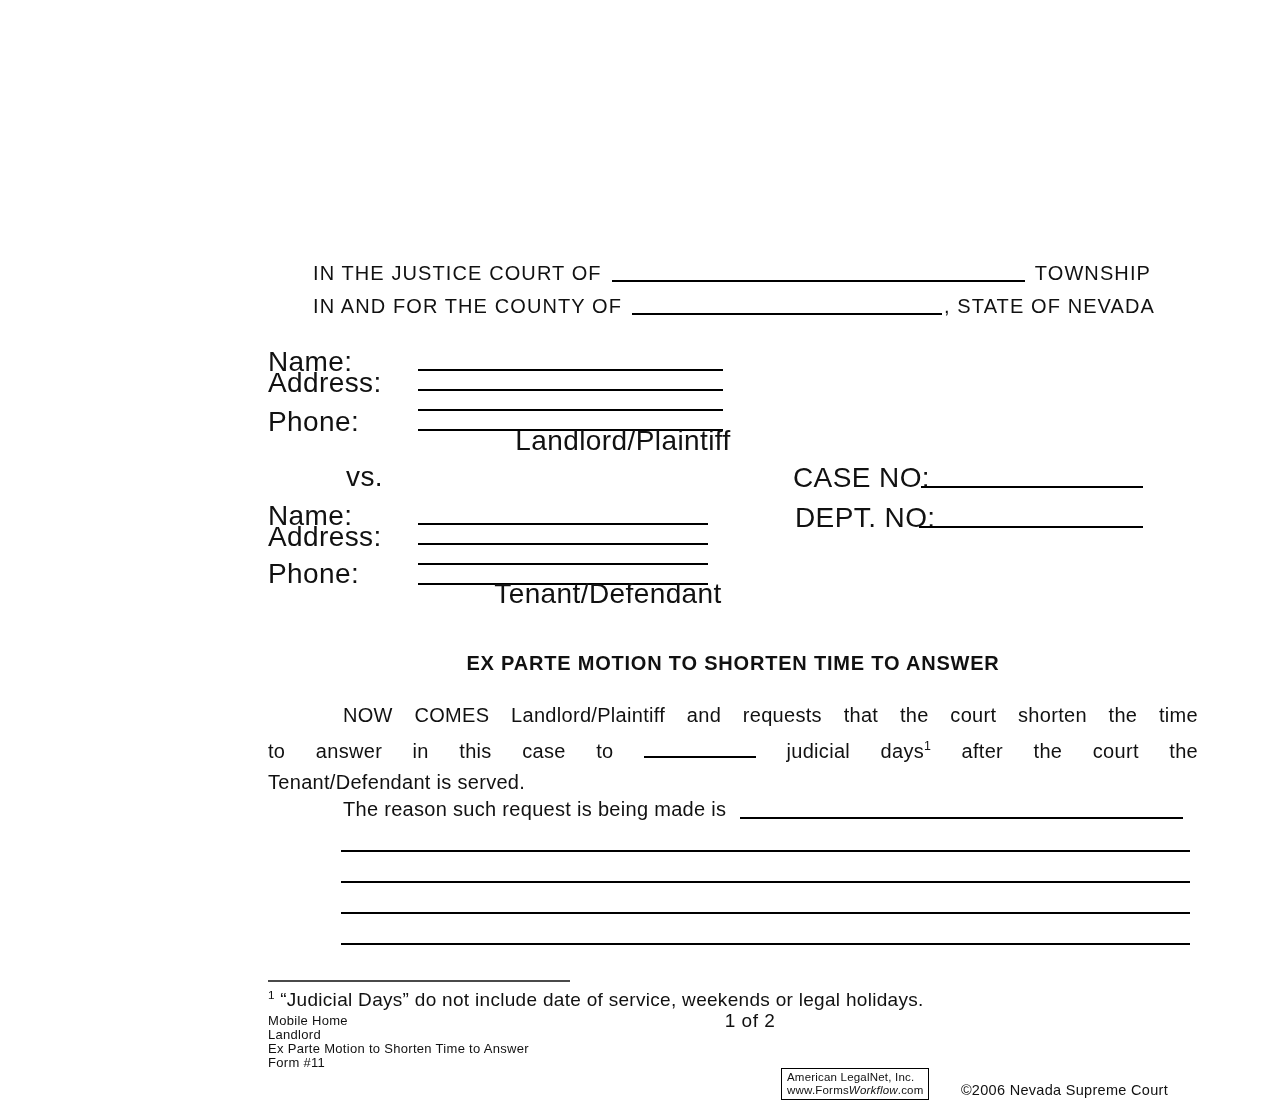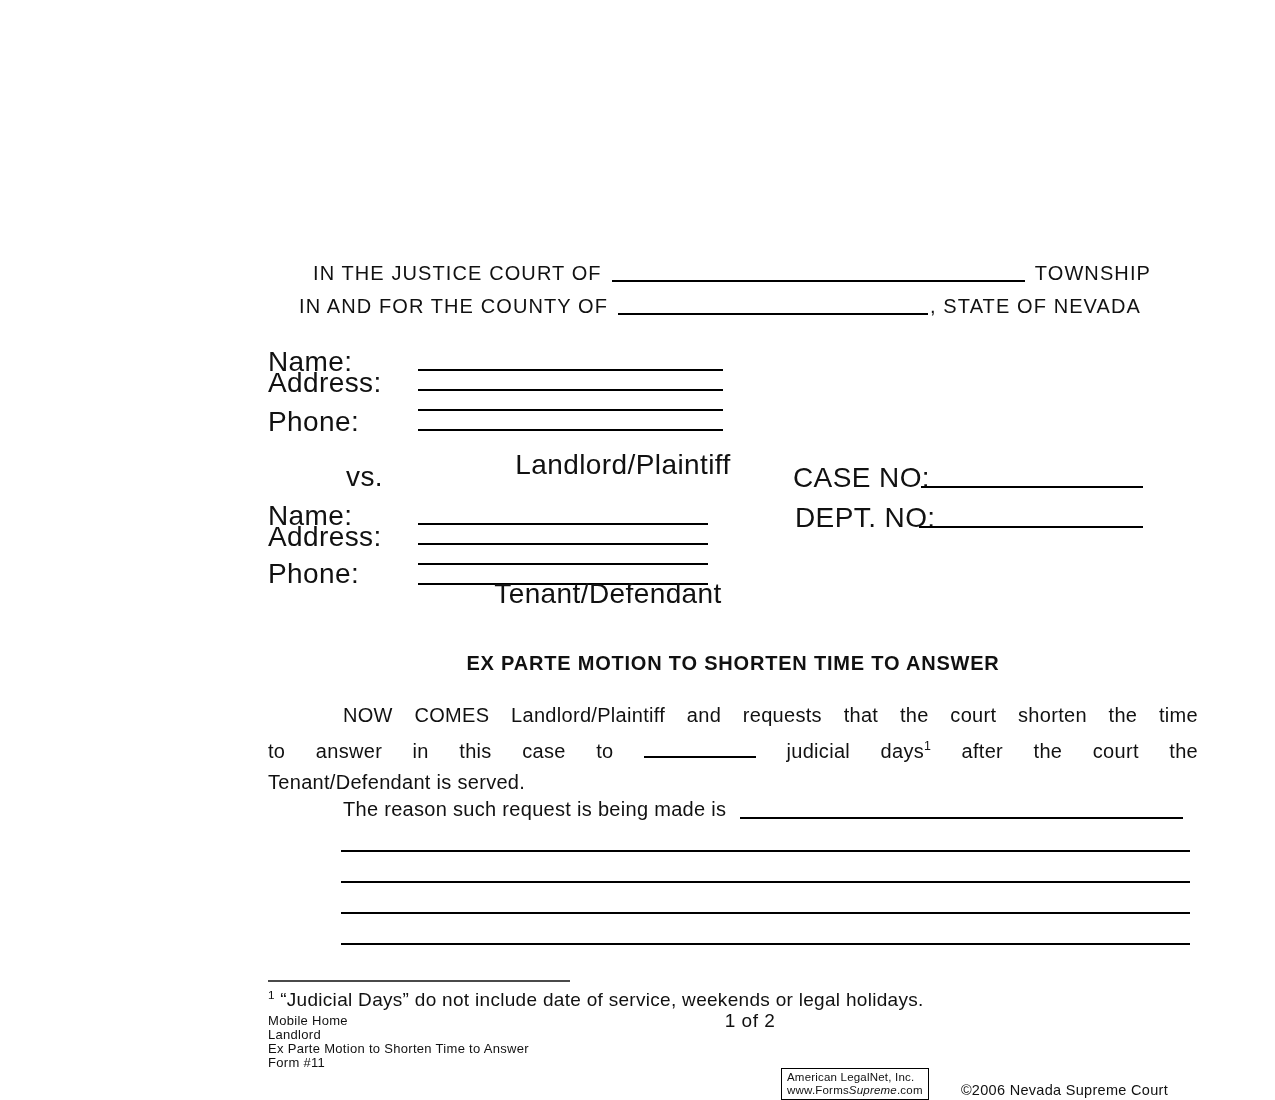--- a/index.html
+++ b/index.html
@@ -106,36 +106,36 @@
 <body>
 
 <div id="page">
 
   <div class="abs hdr-row hdr" style="left:270px; top:262px; width:838px;">
     <span>IN THE JUSTICE COURT OF</span>
     <span class="blank gap-l gap-r"></span>
     <span>TOWNSHIP</span>
   </div>
 
-  <div class="abs hdr-row hdr" style="left:256px; top:295px; width:842px;text-align:center;">
+  <div class="abs hdr-row hdr" style="left:270px; top:295px; width:842px;text-align:center;">
     <span>IN AND FOR THE COUNTY OF</span>
     <span class="blank gap-l gap-r2"></span>
     <span>, STATE OF NEVADA</span>
   </div>
 
   <div class="abs lbl" style="left:225px; top:346px;">Name:</div>
   <div class="abs lbl" style="left:225px; top:367px;">Address:</div>
   <div class="abs lbl" style="left:225px; top:406px;">Phone:</div>
 
   <div class="rule" style="left:375px; top:369px; width:305px;"></div>
   <div class="rule" style="left:375px; top:389px; width:305px;"></div>
   <div class="rule" style="left:375px; top:409px; width:305px;"></div>
   <div class="rule" style="left:375px; top:429px; width:305px;"></div>
 
-  <div class="abs lbl role-center" style="left:455px; top:449px;">Landlord/Plaintiff</div>
+  <div class="abs lbl role-center" style="left:455px; top:425px;">Landlord/Plaintiff</div>
 
   <div class="abs lbl" style="left:303px; top:461px;">vs.</div>
 
   <div class="abs lbl" style="left:750px; top:462px;">CASE NO:</div>
   <div class="rule" style="left:878px; top:486px; width:222px;"></div>
 
   <div class="abs lbl" style="left:752px; top:502px;">DEPT. NO:</div>
   <div class="rule" style="left:876px; top:526px; width:224px;"></div>
 
   <div class="abs lbl" style="left:225px; top:500px;">Name:</div>
@@ -187,16 +187,16 @@
 
   <div class="abs pagenum" style="left:632px; top:1010px; width:150px;">1 of 2</div>
 
   <div class="abs copyright" style="left:830px; top:1050px; width:295px;">
     <div>©2006 Nevada Supreme Court</div>
     
   </div>
 
   <div class="abs legalnet" style="left:738px; top:1068px;">
     <div>American LegalNet, Inc.</div>
-    <div><span>www.Forms</span><span class="it">Supreme</span><span>.com</span></div>
+    <div><span>www.Forms</span><span class="it">Workflow</span><span>.com</span></div>
   </div>
 
 </div>
 
 </body></html>

